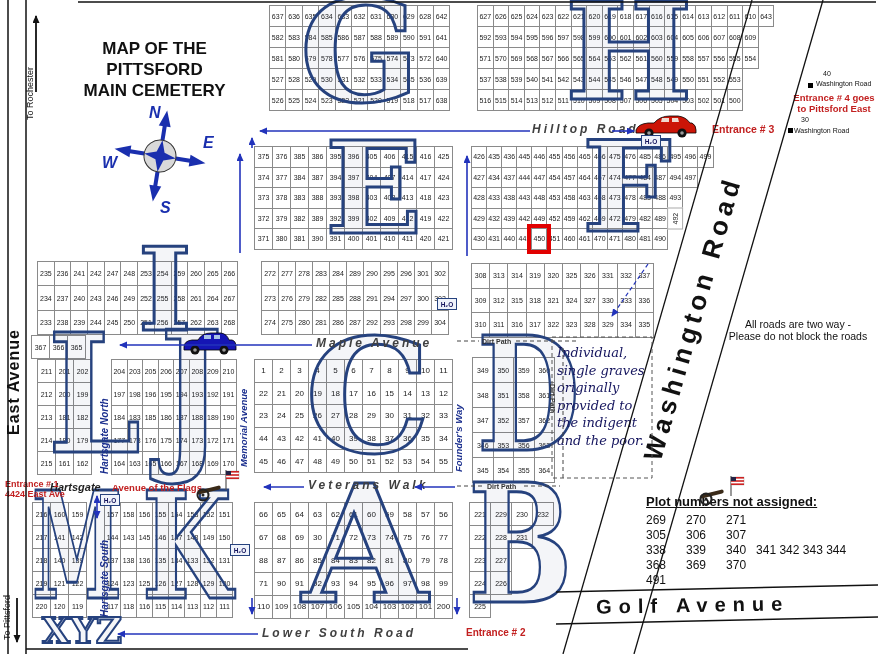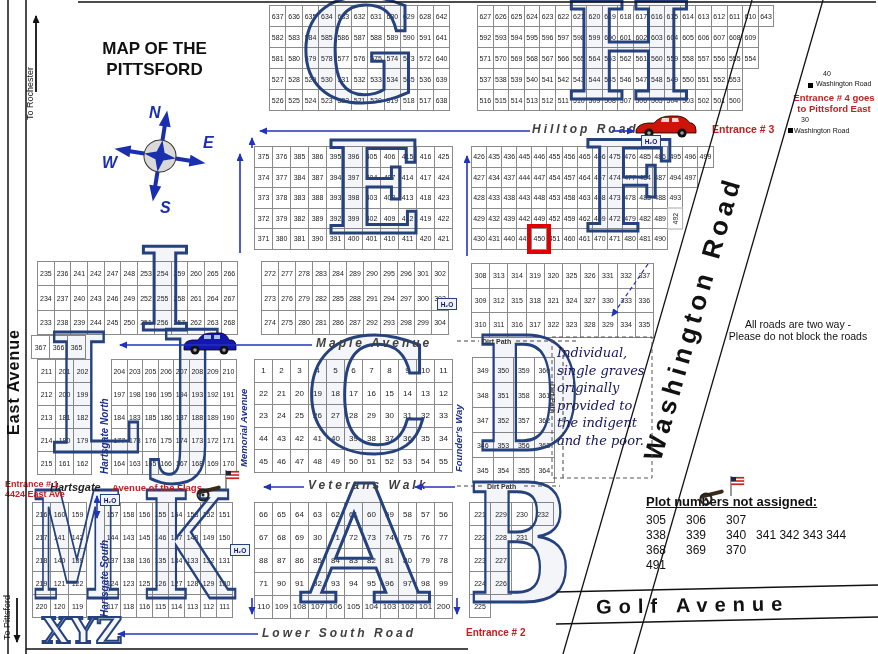--- a/index.html
+++ b/index.html
@@ -32,20 +32,21 @@
   .ua-row{white-space:pre;font-size:12px;color:#111;line-height:15px;}
   svg.overlay{position:absolute;left:0;top:0;z-index:4;pointer-events:none;}
 </style>
 </head>
 <body>
 
 <div id="map">
 
   <div class="blktxt" style="left:52px;top:38px;width:205px;text-align:center;font-size:17px;font-weight:600;line-height:21px;white-space:normal;">
     <div>MAP OF THE PITTSFORD</div>
+    <div>MAIN CEMETERY</div>
   </div>
 
   <svg width="120" height="112" viewBox="0 0 120 112" style="position:absolute;left:100px;top:102px;z-index:3;">
     <g transform="rotate(9 60 54)">
       <line x1="60" y1="54" x2="60" y2="22" stroke="#1a2fae" stroke-width="4"></line>
       <polygon points="60,8 66,24 54,24" fill="#1a2fae"></polygon>
       <line x1="60" y1="54" x2="92" y2="54" stroke="#1a2fae" stroke-width="4"></line>
       <polygon points="106,54 90,48 90,60" fill="#1a2fae"></polygon>
       <line x1="60" y1="54" x2="28" y2="54" stroke="#1a2fae" stroke-width="4"></line>
       <polygon points="14,54 30,48 30,60" fill="#1a2fae"></polygon>
@@ -910,20 +911,21 @@
   <div class="blktxt" style="left:801px;top:116px;font-size:7px;">30</div>
   <div class="blktxt" style="left:794px;top:127px;font-size:7px;">Washington Road</div>
 
   <div class="blktxt" style="left:718px;top:318px;width:160px;text-align:center;font-size:10.5px;white-space:normal;">
     <div>All roads are two way -</div>
     <div>Please do not block the roads</div>
   </div>
   <div style="position:absolute;left:557px;top:344px;width:88px;z-index:3;font-family:'DejaVu Serif',serif;font-style:italic;font-size:13px;line-height:1.35;color:#15155e;">Individual, single graves originally provided to the indigent and the poor.</div>
   <div style="position:absolute;left:646px;top:494px;z-index:4;">
     <div style="font-size:13px;font-weight:bold;text-decoration:underline;color:#111;margin-bottom:4px;">Plot numbers not assigned:</div>
+    <div class="ua-row">269      270      271</div>
     <div class="ua-row">305      306      307</div>
     <div class="ua-row">338      339      340   341 342 343 344</div>
     <div class="ua-row">368      369      370</div>
     <div class="ua-row">491</div>
   </div>
 
   <div class="h2o" style="left:641px;top:135px;">H₂O</div>
   <div class="h2o" style="left:437px;top:298px;">H₂O</div>
   <div class="h2o" style="left:100px;top:494px;">H₂O</div>
   <div class="h2o" style="left:230px;top:544px;">H₂O</div>

